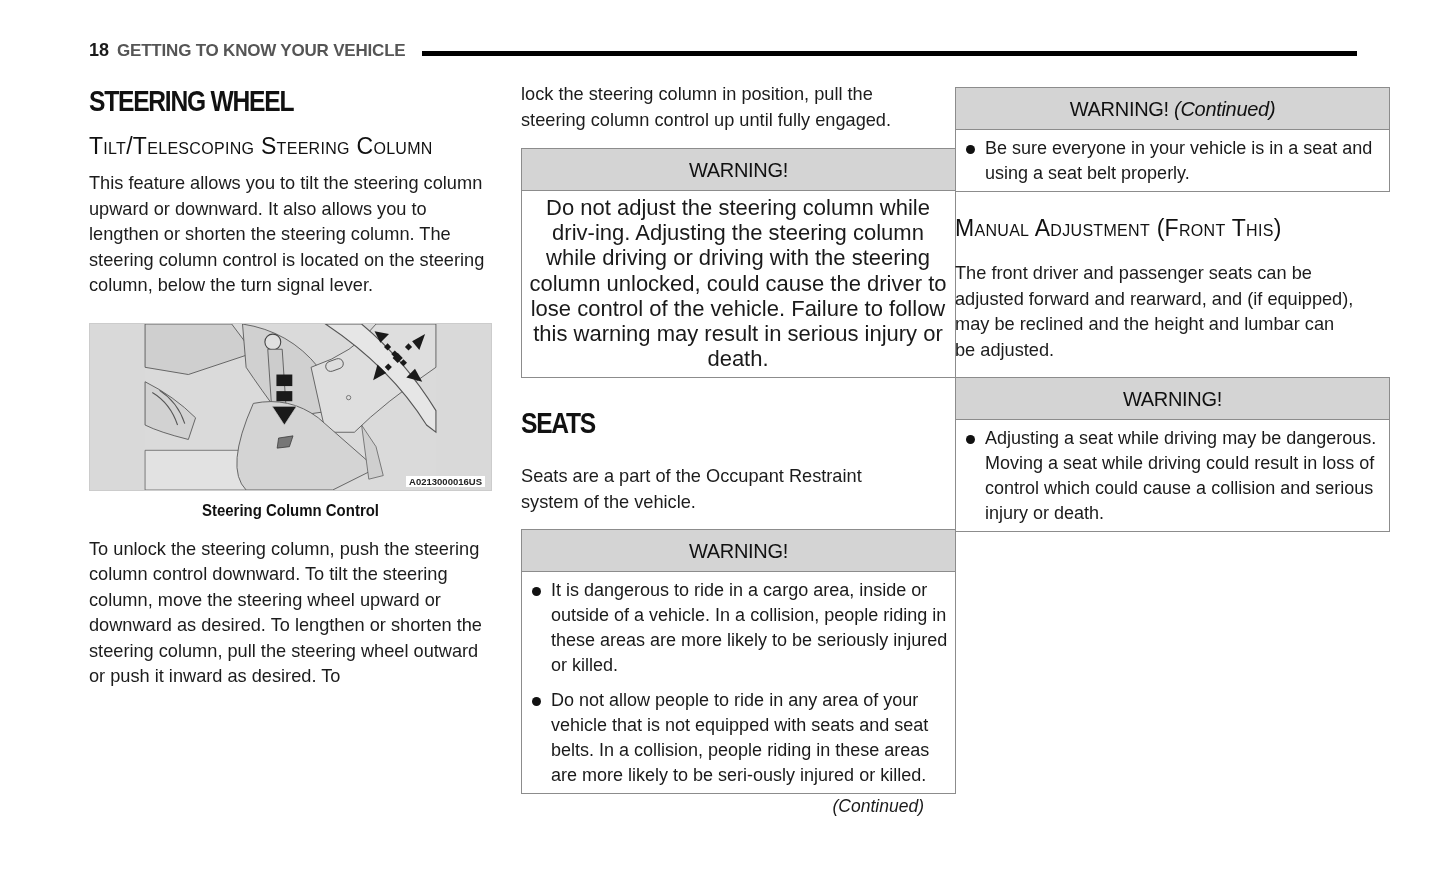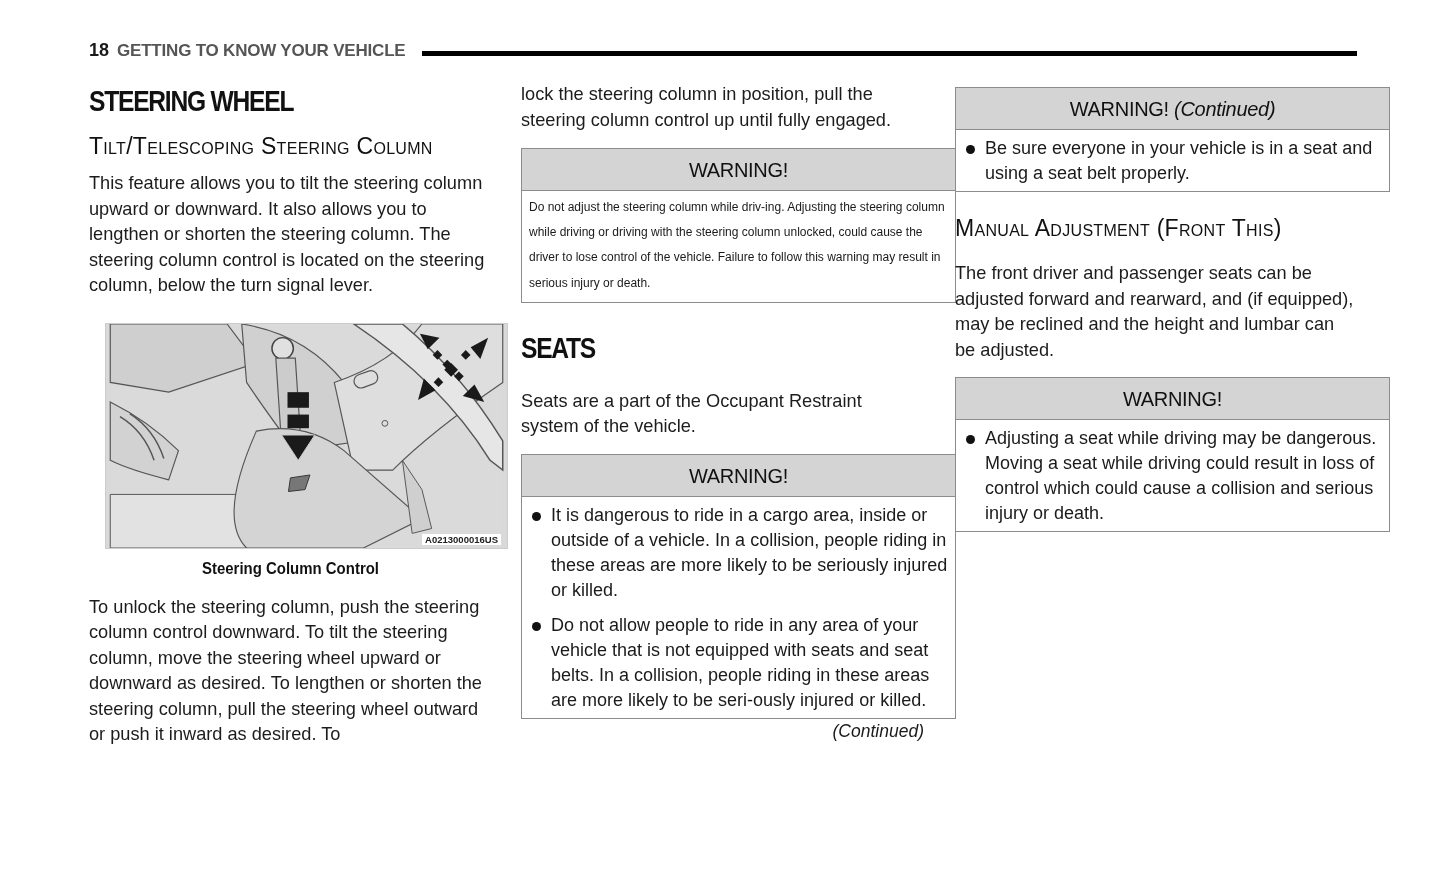--- a/index.html
+++ b/index.html
@@ -13,29 +13,29 @@
 
   .col { position: absolute; top: 80px; width: 403px; }
   .col1 { left: 89px; }
   .col2 { left: 521px; }
   .col3 { left: 955px; }
 
   .h1 { font-family: "Liberation Sans", sans-serif; font-weight: bold; font-size: 30px; letter-spacing: -1.5px; transform: scaleX(0.82); transform-origin: left; color: #111; line-height: 1; }
   .h2 { font-weight: normal; font-size: 23px; font-variant: small-caps; letter-spacing: 0.3px; color: #111; line-height: 1.1; }
   .p { font-size: 18.2px; line-height: 25.5px; color: #1c1c1c; }
 
-  .figure { position: relative; width: 403px; height: 226px; background: #d9d9d9; overflow: hidden; border: 1px solid #ccc; margin-left: 16px; }
+  .figure { position: relative; width: 403px; height: 168px; background: #d9d9d9; overflow: hidden; border: 1px solid #ccc; }
   .figure svg { width: 100%; height: 100%; display: block; }
   .fig-id { position: absolute; right: 6px; bottom: 3px; background: #fff; font-size: 9.5px; font-weight: bold; padding: 0 3px; color: #222; }
   .caption { text-align: center; font-weight: bold; font-size: 17px; margin-top: 10px; transform: scaleX(0.88); color: #111; }
 
   .warn { border: 1.5px solid #8c8c8c; width: 435px; }
   .warn-head { background: #d4d4d4; border-bottom: 1.5px solid #8c8c8c; text-align: center; font-size: 20px; height: 42px; line-height: 42px; color: #111; letter-spacing: -0.3px; }
   .warn-head i { font-style: italic; }
-  .warn-body { padding: 4px 8px 6px 7px; font-size: 12px; line-height: 25.2px; }
+  .warn-body { padding: 4px 8px 6px 7px; font-size: 22px; line-height: 25.2px; text-align: center; }
   .bullets { list-style: none; padding: 6px 6px 5px 8px; }
   .bullets li { position: relative; padding-left: 21px; font-size: 18px; line-height: 25px; margin-bottom: 10px; }
   .bullets li:last-child { margin-bottom: 0; }
   .bullets li::before { content: ""; position: absolute; left: 2px; top: 9px; width: 9px; height: 9px; border-radius: 50%; background: #111; }
   .continued { text-align: right; font-style: italic; font-size: 17.5px; margin-top: 2px; }
 </style>
 </head>
 <body>
 
 <div class="header">

